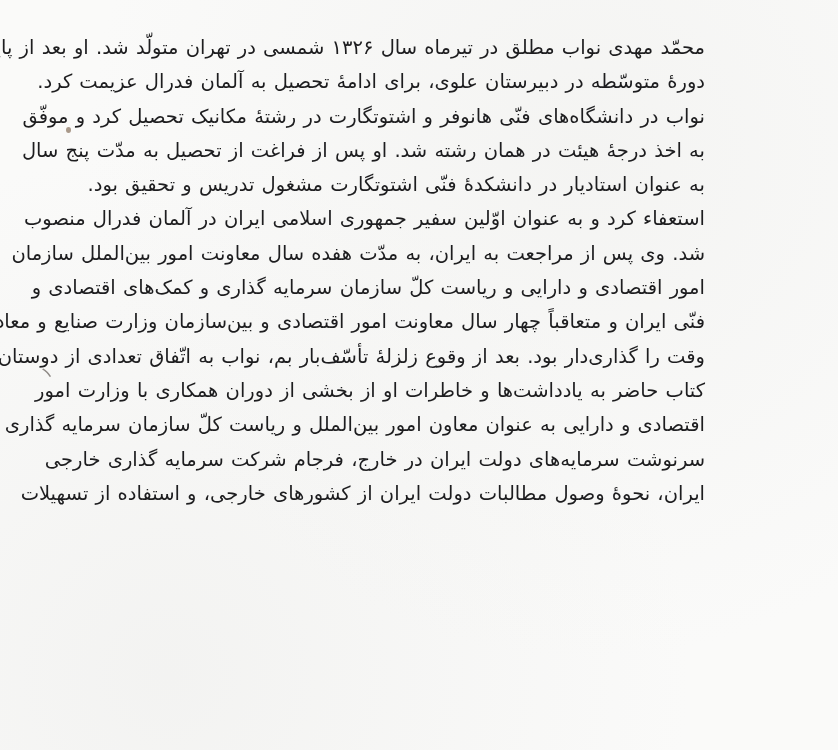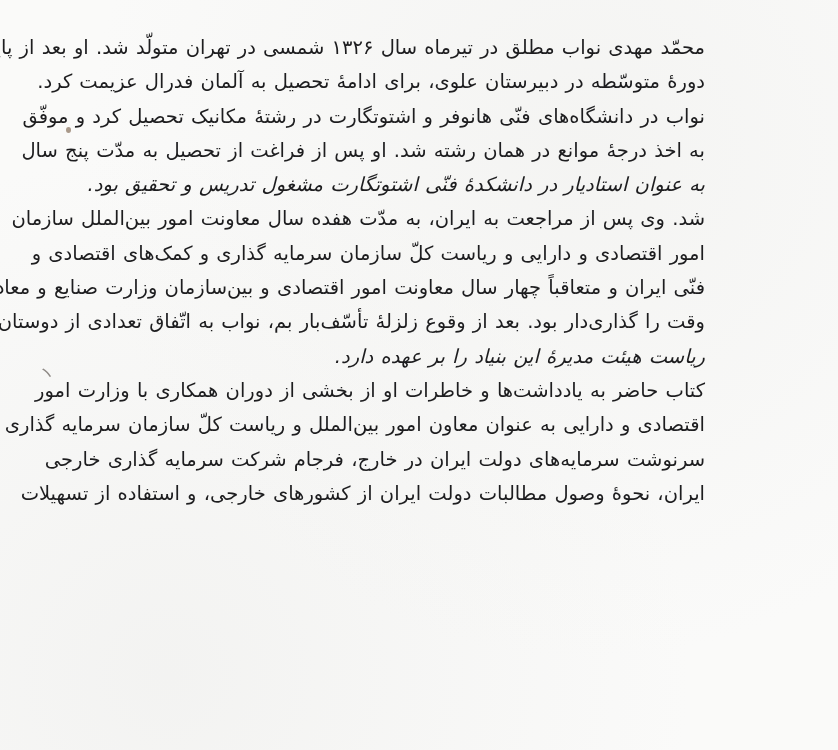--- a/index.html
+++ b/index.html
@@ -38,21 +38,20 @@
       font-size: 19.5px;
       text-align: justify;
       text-align-last: justify;
       white-space: nowrap;
       overflow: visible;
       letter-spacing: -0.2px;
       word-spacing: 1px;
     }
     .line.last {
       text-align-last: right;
-      font-style: italic;
     }
     .margin-mark {
       position: absolute;
       color: #9a8f86;
       font-family: "DejaVu Sans", sans-serif;
     }
     .mark-one {
       left: 42px;
       top: 362px;
       font-size: 17px;
@@ -75,30 +74,30 @@
 
   <span class="margin-mark mark-dot"></span>
   <span class="margin-mark mark-one">١</span>
 
   <div class="text-block">
 
     <div>
       <span class="line">محمّد مهدی نواب مطلق در تیرماه سال ۱۳۲۶ شمسی در تهران متولّد شد. او بعد از پایان</span>
       <span class="line">دورهٔ متوسّطه در دبیرستان علوی، برای ادامهٔ تحصیل به آلمان فدرال عزیمت کرد.</span>
       <span class="line">نواب در دانشگاه‌های فنّی هانوفر و اشتوتگارت در رشتهٔ مکانیک تحصیل کرد و موفّق</span>
-      <span class="line">به اخذ درجهٔ موانع در همان رشته شد. او پس از فراغت از تحصیل به مدّت پنج سال</span>
+      <span class="line">به اخذ درجهٔ هیئت در همان رشته شد. او پس از فراغت از تحصیل به مدّت پنج سال</span>
       <span class="line last">به عنوان استادیار در دانشکدهٔ فنّی اشتوتگارت مشغول تدریس و تحقیق بود.</span>
     </div>
 
     <div>
+      <span class="line">استعفاء کرد و به عنوان اوّلین سفیر جمهوری اسلامی ایران در آلمان فدرال منصوب</span>
       <span class="line">شد. وی پس از مراجعت به ایران، به مدّت هفده سال معاونت امور بین‌الملل سازمان</span>
       <span class="line">امور اقتصادی و دارایی و ریاست کلّ سازمان سرمایه گذاری و کمک‌های اقتصادی و</span>
       <span class="line">فنّی ایران و متعاقباً چهار سال معاونت امور اقتصادی و بین‌سازمان وزارت صنایع و معادن</span>
       <span class="line">وقت را گذاری‌دار بود. بعد از وقوع زلزلهٔ تأسّف‌بار بم، نواب به اتّفاق تعدادی از دوستان،</span>
-      <span class="line last">ریاست هیئت مدیرهٔ این بنیاد را بر عهده دارد.</span>
     </div>
 
     <div>
       <span class="line">کتاب حاضر به یادداشت‌ها و خاطرات او از بخشی از دوران همکاری با وزارت امور</span>
       <span class="line">اقتصادی و دارایی به عنوان معاون امور بین‌الملل و ریاست کلّ سازمان سرمایه گذاری و</span>
       <span class="line">سرنوشت سرمایه‌های دولت ایران در خارج، فرجام شرکت سرمایه گذاری خارجی</span>
       <span class="line">ایران، نحوهٔ وصول مطالبات دولت ایران از کشورهای خارجی، و استفاده از تسهیلات</span>
     </div>
 
   </div>

